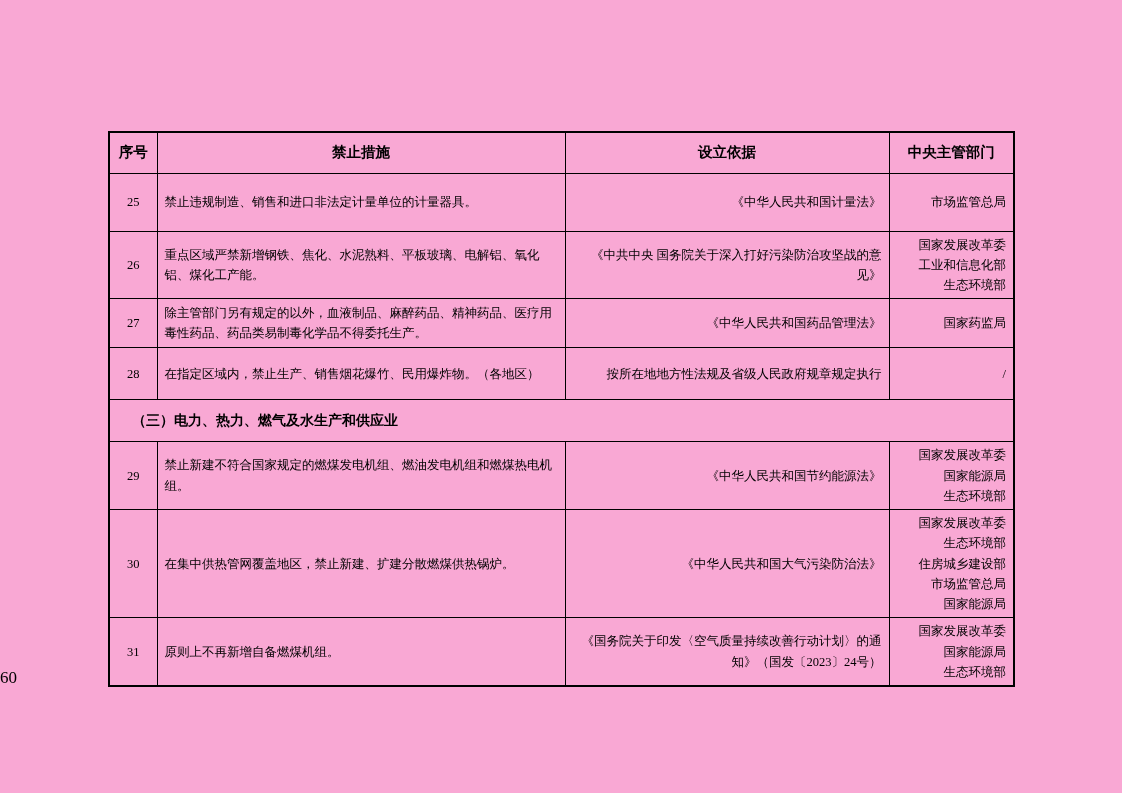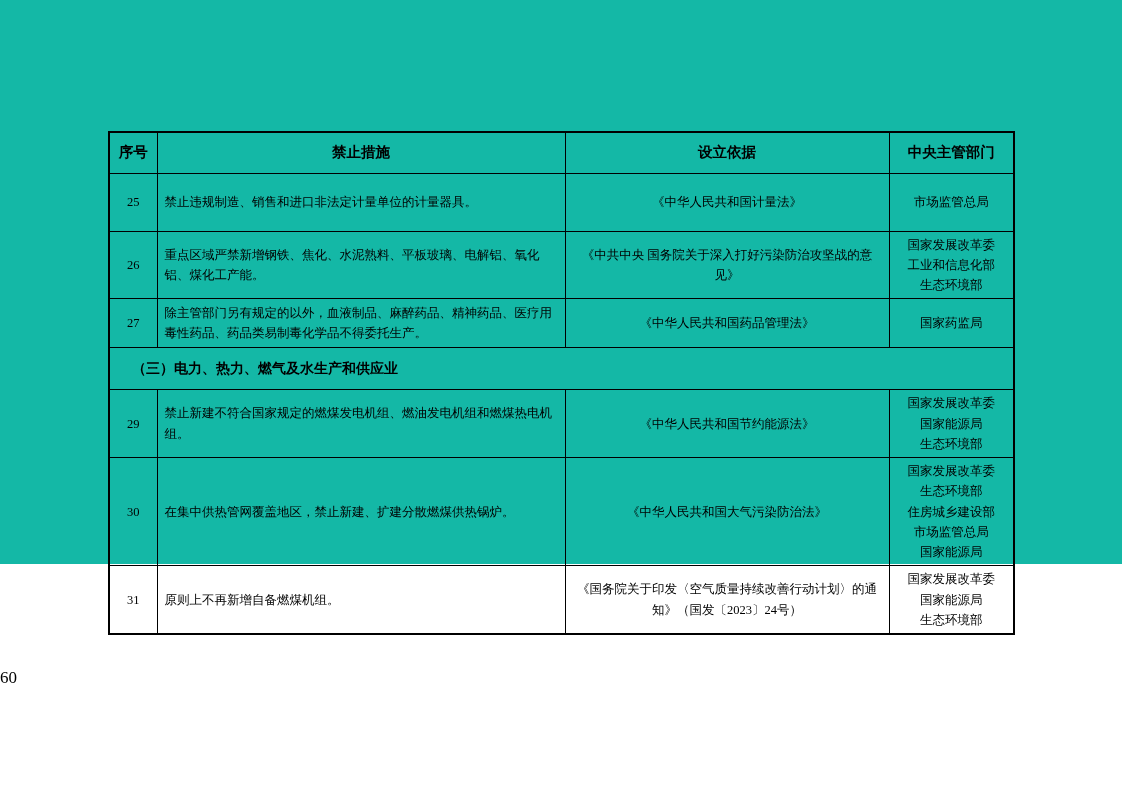--- a/index.html
+++ b/index.html
@@ -5,22 +5,22 @@
   * { box-sizing: border-box; margin: 0; padding: 0; }
   html, body {
     width: 1122px; height: 793px;
     background: #ffffff;
     font-family: "Liberation Serif", "DejaVu Serif", serif;
     color: #000000;
     overflow: hidden;
   }
   .sheet {
     position: relative;
-    width: 1122px; height: 564px;
-    background: #14b8a6;
+    width: 1122px; height: 793px;
+    background: #f9a8d4;
   }
   table.doc-table {
     position: absolute;
     left: 108px; top: 131px;
     width: 905px;
     border-collapse: collapse;
     table-layout: fixed;
     border: 2px solid #000;
   }
   .doc-table td, .doc-table th {
@@ -32,22 +32,22 @@
     overflow: hidden;
   }
   .doc-table th {
     font-size: 14.5px;
     font-weight: bold;
     text-align: center;
     padding: 2px 2px;
   }
   .cell-num   { text-align: center; margin-left: 35px; }
   .cell-measure { text-align: left; padding-left: 5px; padding-right: 10px; }
-  .cell-basis { text-align: center; padding-left: 7px; padding-right: 6px; }
-  .cell-dept  { text-align: center; white-space: pre-line; line-height: 1.5; padding-left: 6px; padding-right: 2px; font-size: 12px; margin-left: 20px; }
+  .cell-basis { text-align: right; padding-left: 7px; padding-right: 6px; }
+  .cell-dept  { text-align: right; white-space: pre-line; line-height: 1.5; padding-left: 6px; padding-right: 2px; font-size: 12px; margin-left: 20px; }
   .section-row td {
     font-family: "Liberation Sans", "DejaVu Sans", sans-serif;
     font-weight: bold;
     font-size: 14px;
     text-align: left;
     padding-left: 22px;
   }
   tr.h-header  { height: 41px; }
   tr.h-r25     { height: 58px; }
   tr.h-r26     { height: 67px; }
@@ -101,20 +101,26 @@
 生态环境部</td>
       </tr>
 
       <tr class="h-r27">
         <td class="cell-num">27</td>
         <td class="cell-measure">除主管部门另有规定的以外，血液制品、麻醉药品、精神药品、医疗用毒性药品、药品类易制毒化学品不得委托生产。</td>
         <td class="cell-basis">《中华人民共和国药品管理法》</td>
         <td class="cell-dept">国家药监局</td>
       </tr>
 
+      <tr class="h-r28">
+        <td class="cell-num">28</td>
+        <td class="cell-measure">在指定区域内，禁止生产、销售烟花爆竹、民用爆炸物。（各地区）</td>
+        <td class="cell-basis">按所在地地方性法规及省级人民政府规章规定执行</td>
+        <td class="cell-dept">/</td>
+      </tr>
 
       <tr class="h-section section-row">
         <td colspan="4">（三）电力、热力、燃气及水生产和供应业</td>
       </tr>
 
       <tr class="h-r29">
         <td class="cell-num">29</td>
         <td class="cell-measure">禁止新建不符合国家规定的燃煤发电机组、燃油发电机组和燃煤热电机组。</td>
         <td class="cell-basis">《中华人民共和国节约能源法》</td>
         <td class="cell-dept">国家发展改革委

